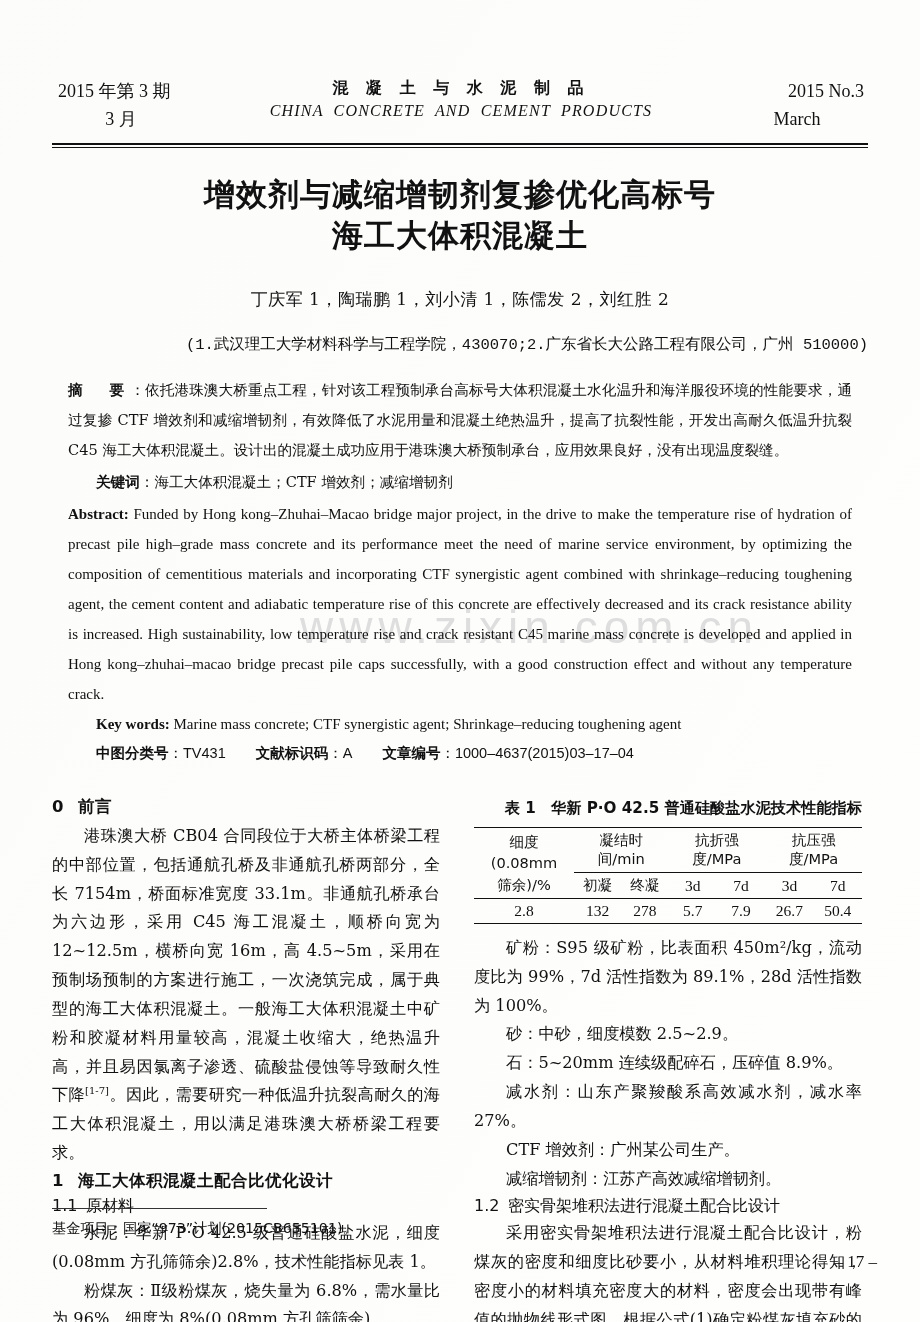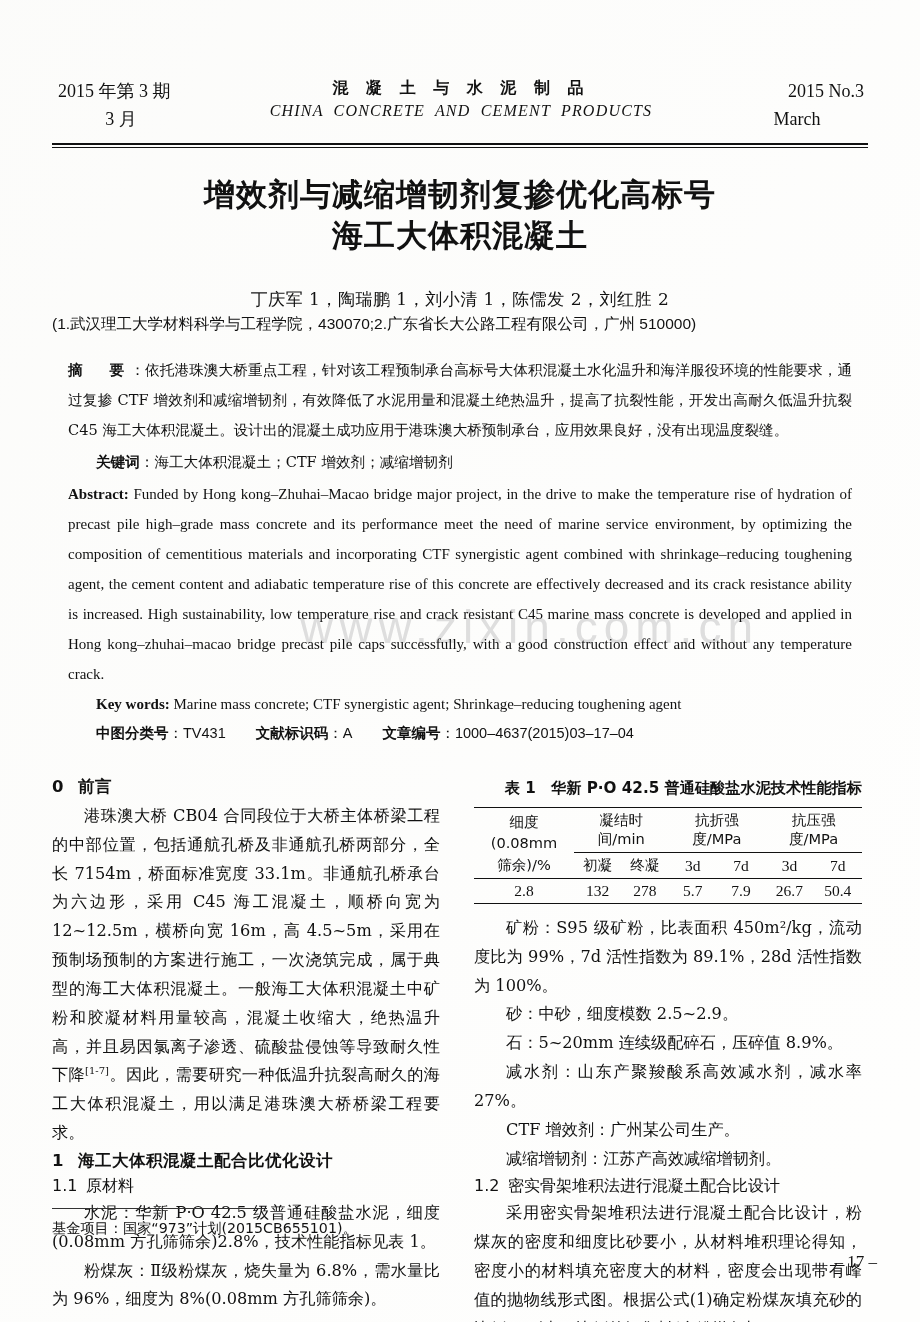--- a/index.html
+++ b/index.html
@@ -98,24 +98,24 @@
     margin-top: 26px;
   }
   .authors {
     text-align: center;
     font-family: "DejaVu Serif", serif;
     font-size: 17px;
     margin-top: 32px;
     letter-spacing: 0.5px;
   }
   .affil {
-    text-align: left;
-    font-family: Liberation Sans, sans-serif;
+    text-align: right;
+    font-family: Liberation Mono, monospace;
     font-size: 15.5px;
-    margin-top: 3px;
+    margin-top: 23px;
   }
 
   
   .abs-block { margin-top: 20px; padding: 0 16px; }
   .abs-cn {
     font-family: "DejaVu Serif", "Liberation Serif", serif;
     font-size: 14.6px;
     line-height: 2.05;
     text-align: justify;
     text-justify: inter-character;

